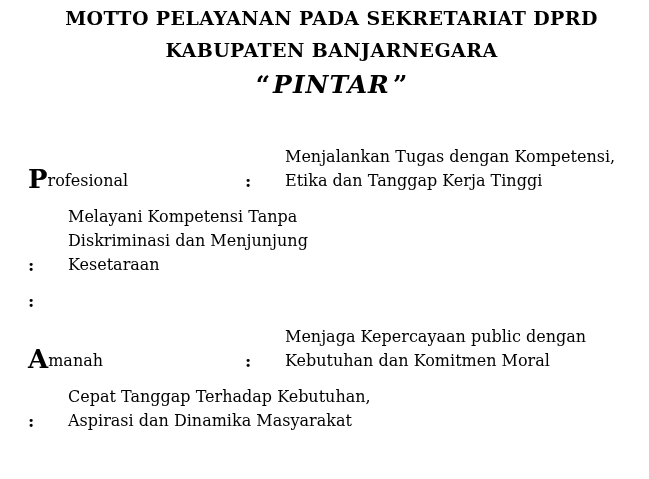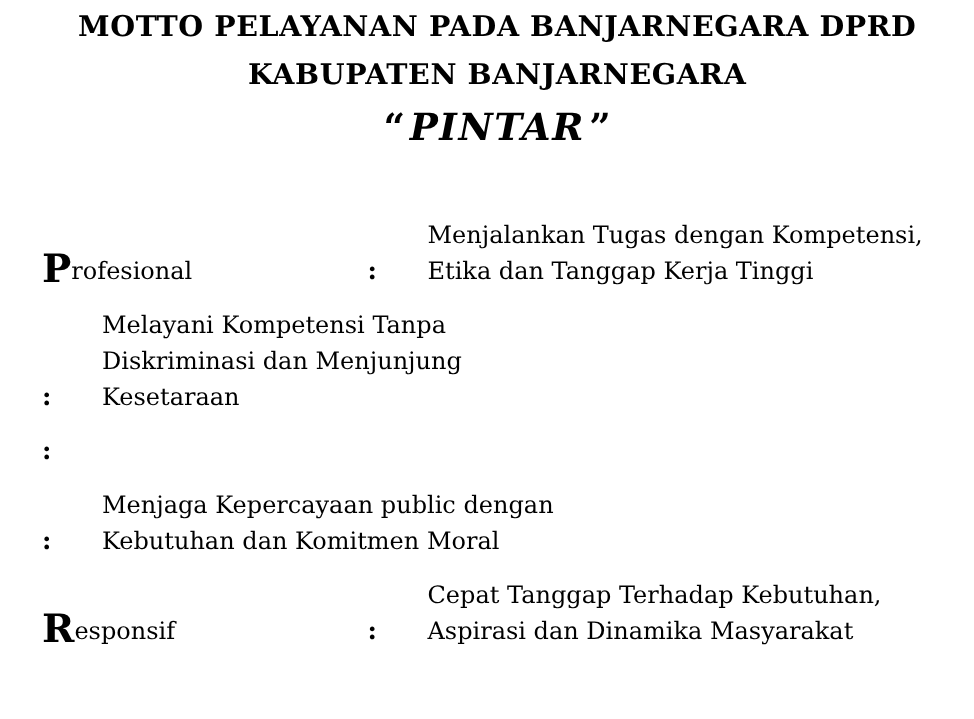--- a/index.html
+++ b/index.html
@@ -79,21 +79,21 @@
     line-height: 24px;
     white-space: pre-line;
   }
 </style>
 </head>
 <body>
 
 <div class="page">
 
   <header class="doc-header">
-    <div class="title-line">MOTTO PELAYANAN PADA BANJARNEGARA DPRD</div>
+    <div class="title-line">MOTTO PELAYANAN PADA SEKRETARIAT DPRD</div>
     <div class="title-line">KABUPATEN BANJARNEGARA</div>
     <div class="motto-heading"><span class="motto-quote">“</span><span class="motto-word">PINTAR</span><span class="motto-quote">”</span></div>
   </header>
 
   <main class="motto-list">
 
     <div class="row">
       <div class="term"><span class="term-initial">P</span><span class="term-rest">rofesional</span></div>
       <div class="colon">:</div>
       <div class="definition">Menjalankan Tugas dengan Kompetensi,
@@ -105,27 +105,27 @@
       <div class="definition">Melayani Kompetensi Tanpa
 Diskriminasi dan Menjunjung
 Kesetaraan</div>
     </div>
 
     <div class="row">
       <div class="colon">:</div>
     </div>
 
     <div class="row">
+      <div class="term"><span class="term-initial">A</span><span class="term-rest">manah</span></div>
       <div class="colon">:</div>
       <div class="definition">Menjaga Kepercayaan public dengan
 Kebutuhan dan Komitmen Moral</div>
     </div>
 
     <div class="row">
-      <div class="term"><span class="term-initial">R</span><span class="term-rest">esponsif</span></div>
       <div class="colon">:</div>
       <div class="definition">Cepat Tanggap Terhadap Kebutuhan,
 Aspirasi dan Dinamika Masyarakat</div>
     </div>
 
   </main>
 
 </div>
 
 </body></html>

